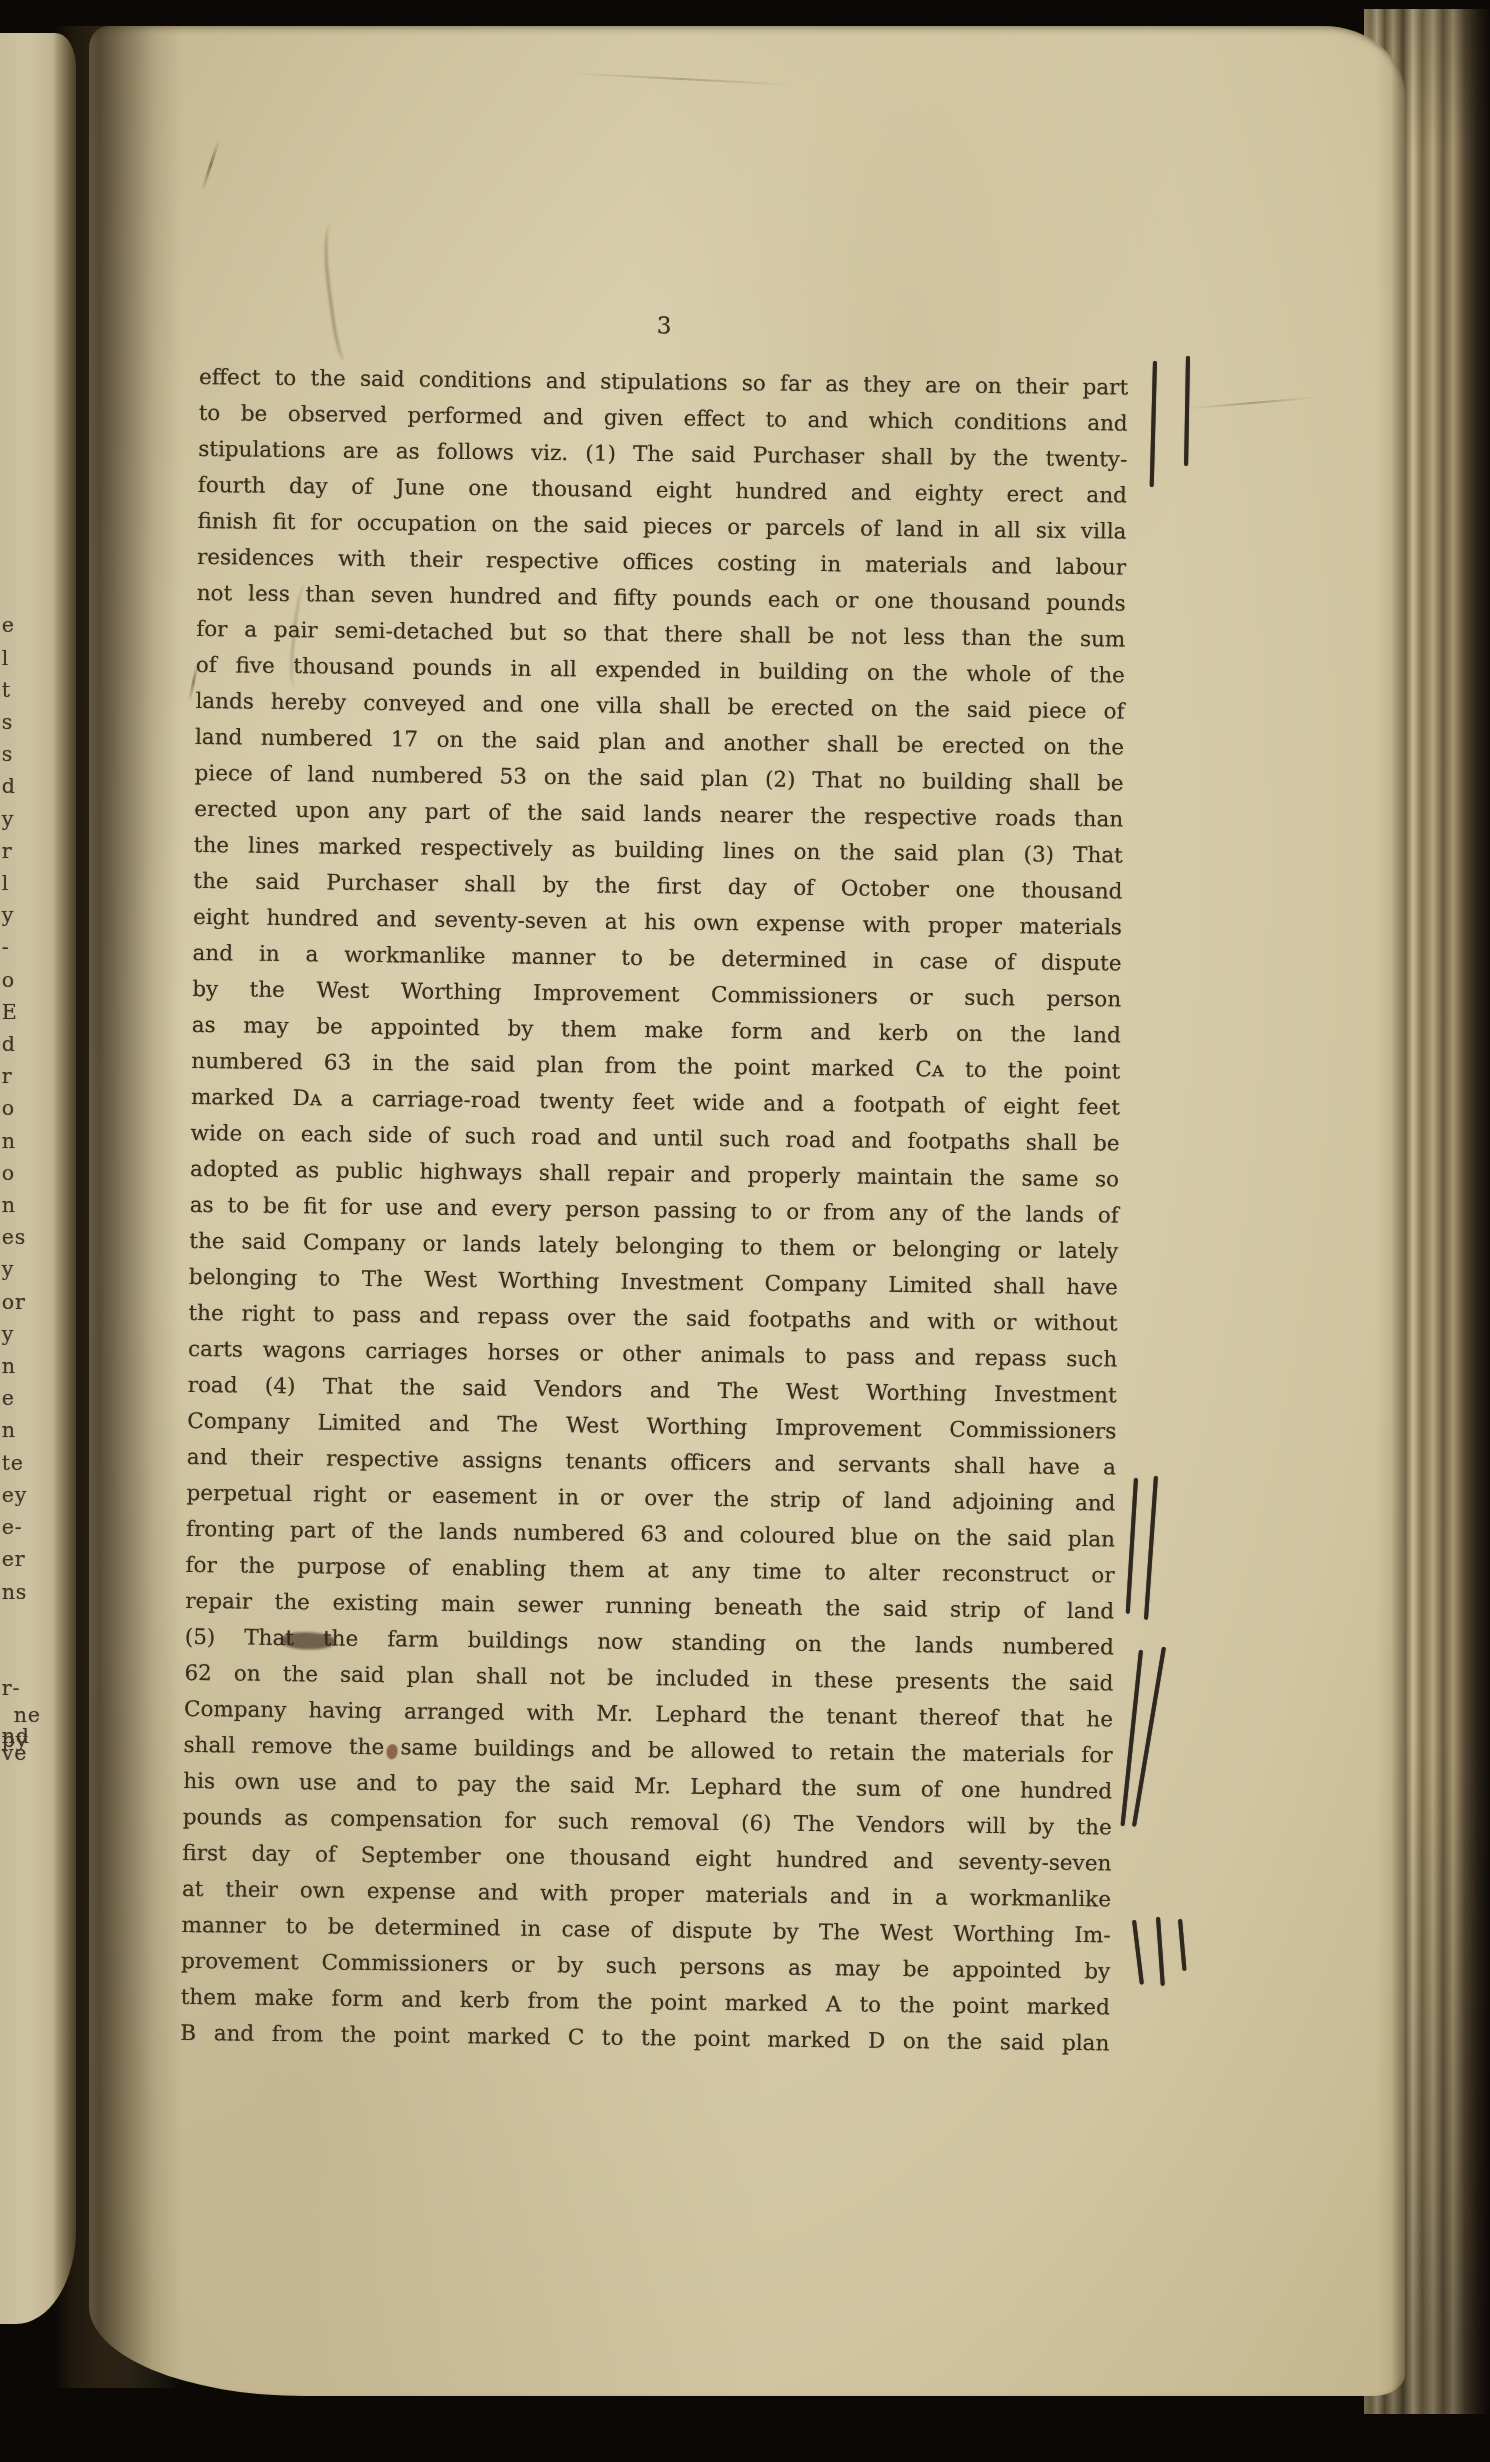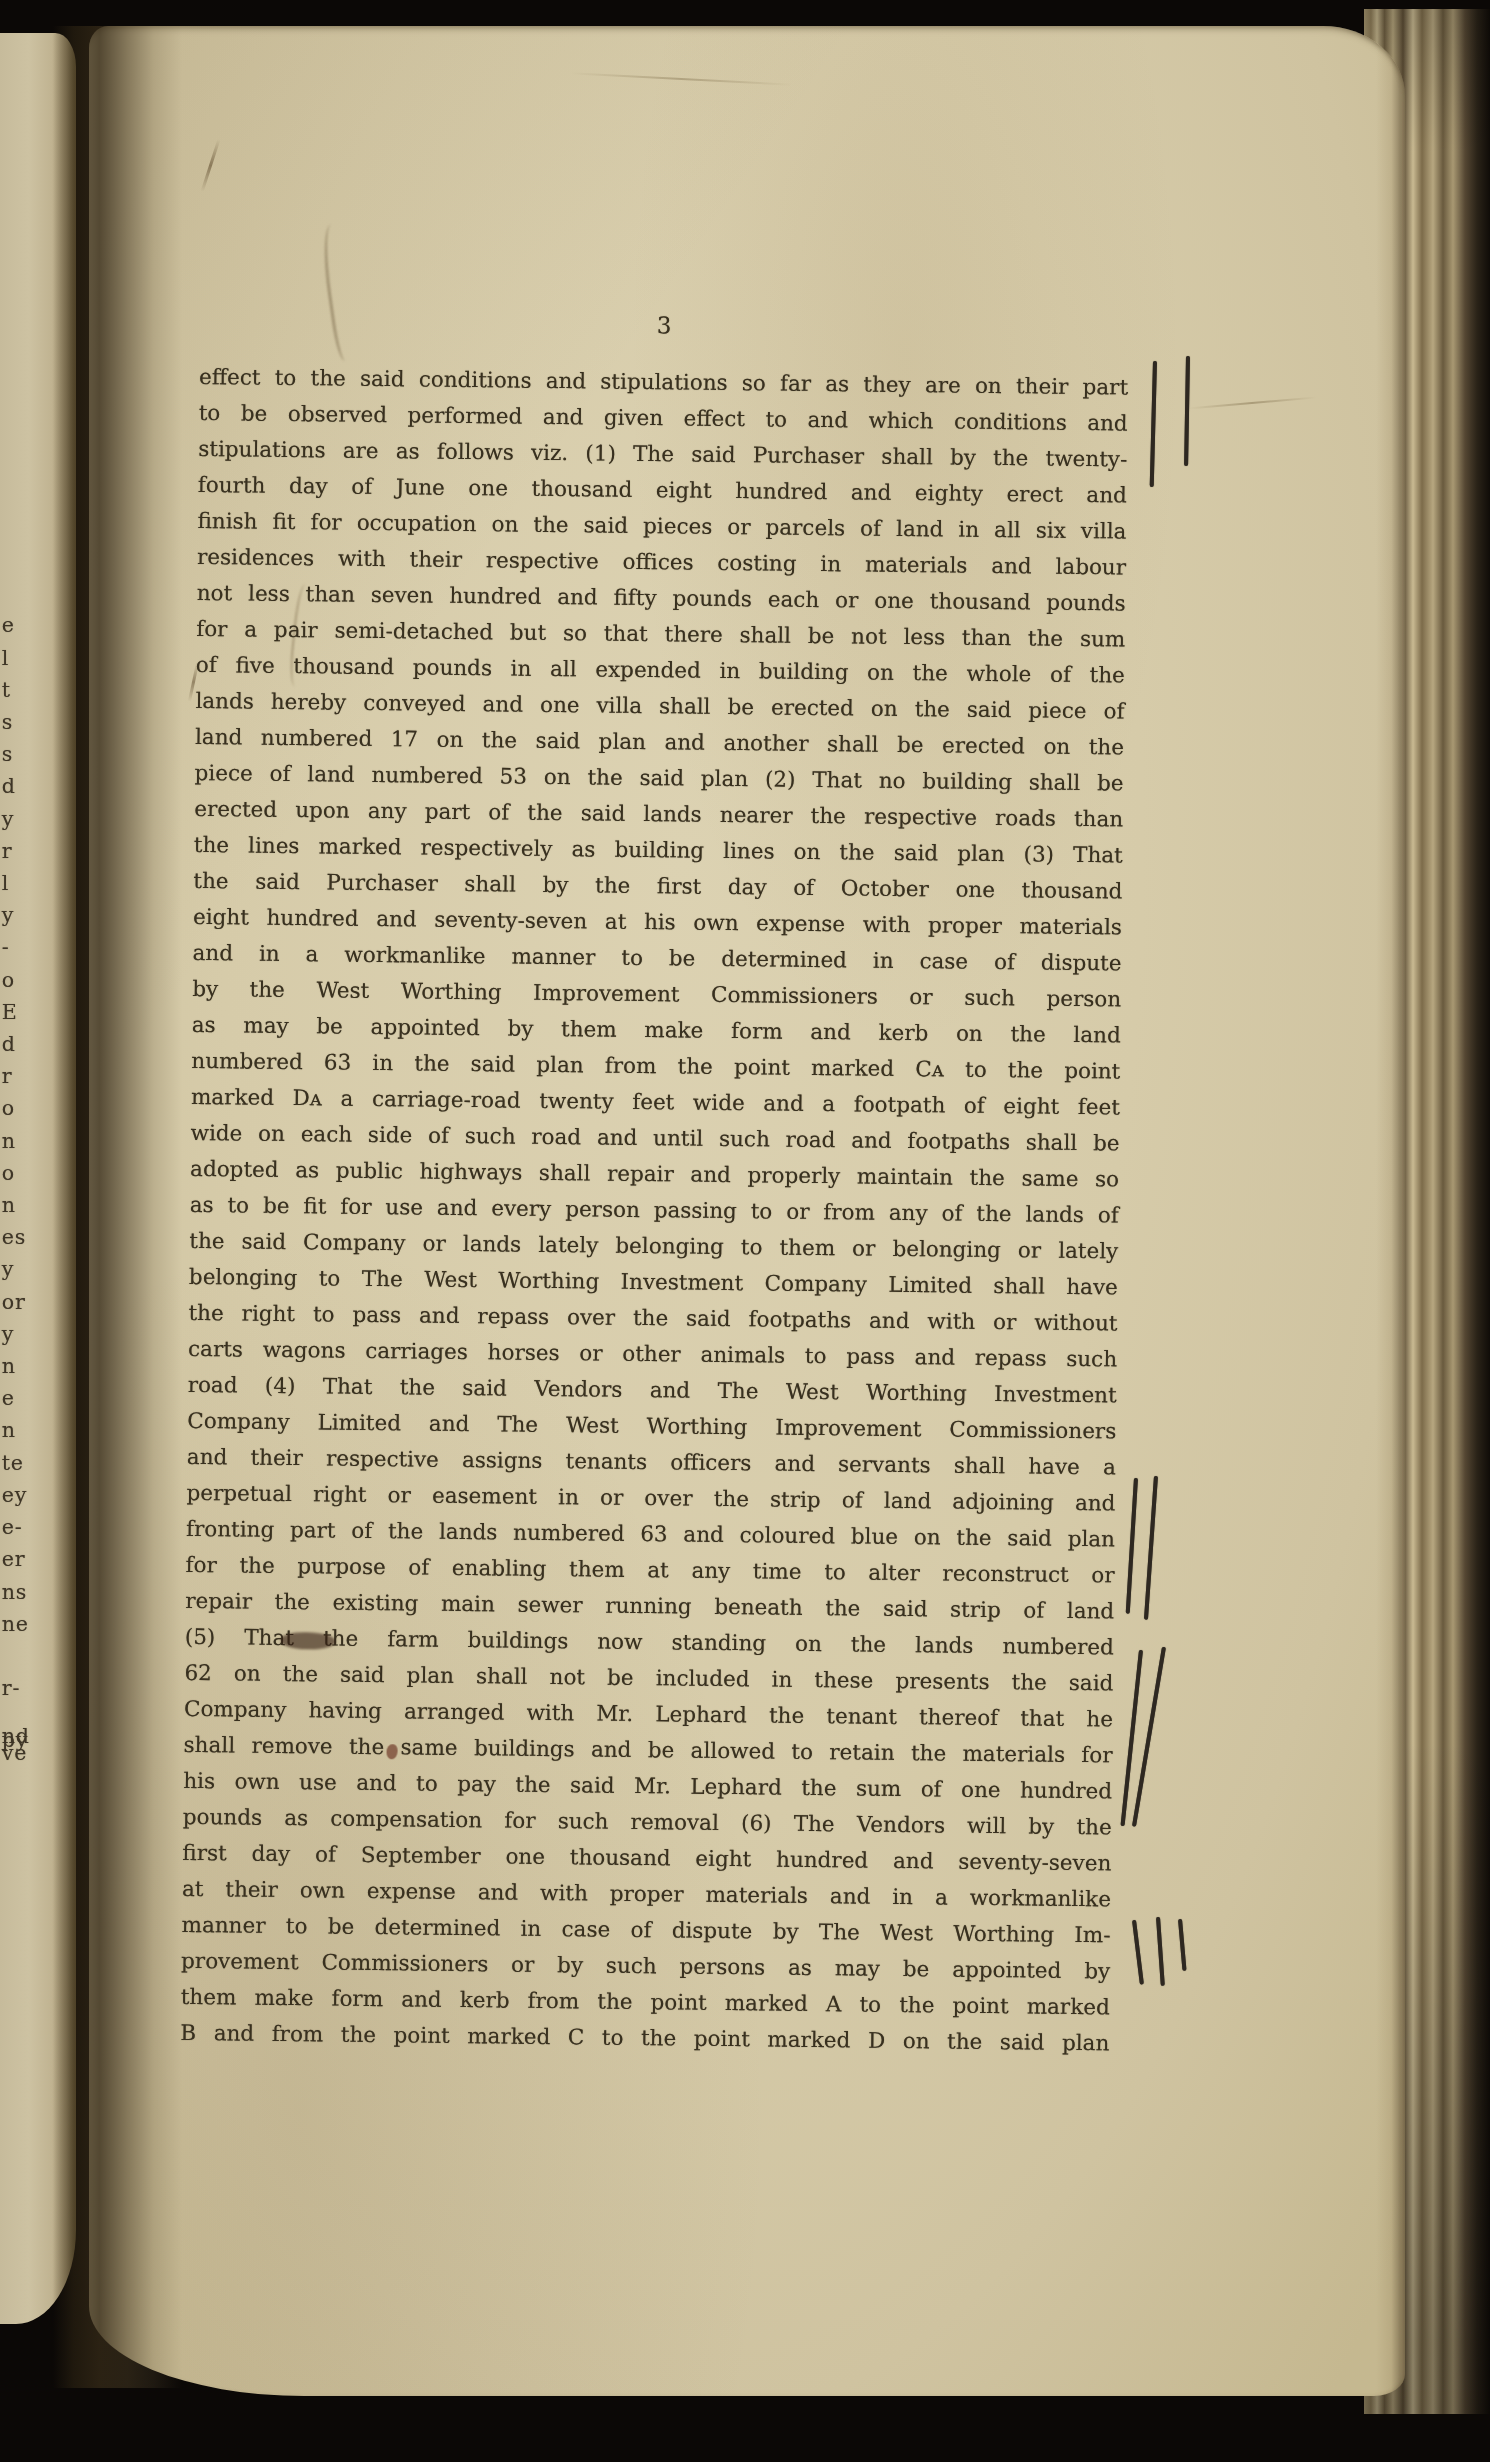--- a/index.html
+++ b/index.html
@@ -156,21 +156,21 @@
         <div class="fragment" style="top: 1259px;">or</div>
         <div class="fragment" style="top: 1291px;">y</div>
         <div class="fragment" style="top: 1323px;">n</div>
         <div class="fragment" style="top: 1355px;">e</div>
         <div class="fragment" style="top: 1387px;">n</div>
         <div class="fragment" style="top: 1420px;">te</div>
         <div class="fragment" style="top: 1452px;">ey</div>
         <div class="fragment" style="top: 1484px;">e-</div>
         <div class="fragment" style="top: 1516px;">er</div>
         <div class="fragment" style="top: 1549px;">ns</div>
-        <div class="fragment" style="top: 1581px;">ne</div>
+        <div class="fragment" style="top: 1672px; margin-left: 12px;">ne</div>
         <div class="fragment" style="top: 1693px;">nd</div>
         <div class="fragment" style="top: 1645px;">r-</div>
         <div class="fragment" style="top: 1677px; margin-top: 20px;">py</div>
         <div class="fragment" style="top: 1710px;">ve</div>
       </div>
   </div>
 
   <div class="page">
     <div class="crease crease-1"></div>
     <div class="crease crease-2"></div>

